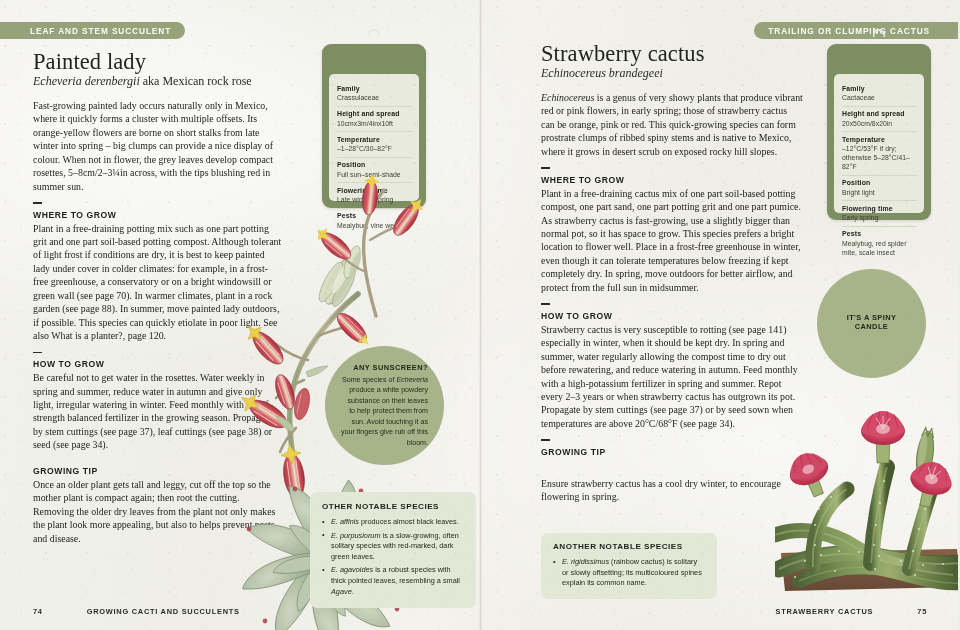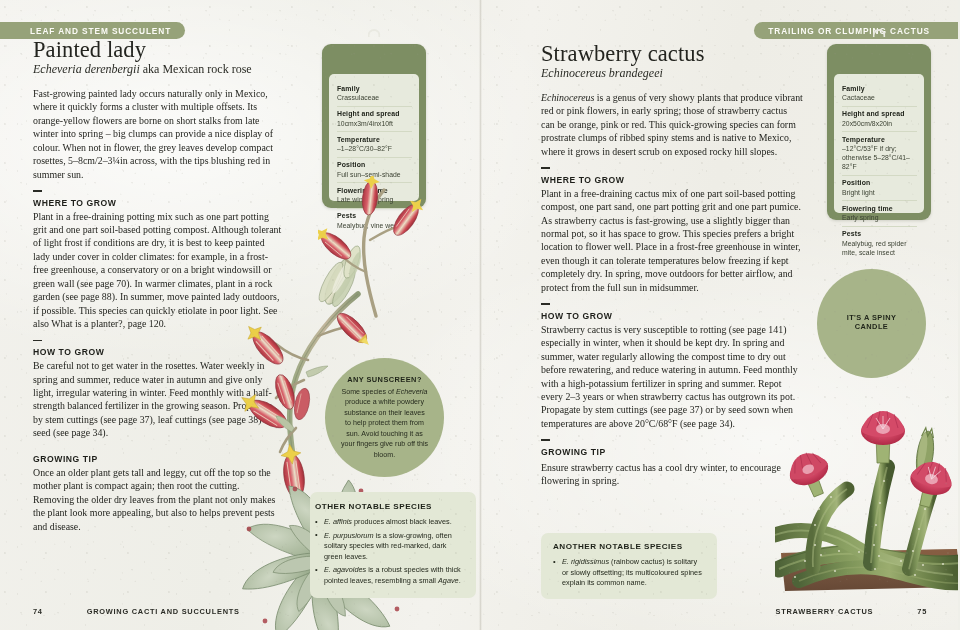--- a/index.html
+++ b/index.html
@@ -78,21 +78,21 @@
   .rule {
     width:9px; height:1.4px; background:#2a2b25; margin:9px 0 6px 0;
   }
   .sec-head {
     font-family:"Liberation Sans", sans-serif;
     font-size:8.6px; font-weight:700; letter-spacing:.55px; color:#1d1e19;
     margin-bottom:1px;
   }
 
   
-  .col-left  { position:absolute; left:33px;  top:38px; width:250px; }
+  .col-left  { position:absolute; left:33px;  top:50px; width:250px; }
   .col-right { position:absolute; left:541px; top:42px; width:262px; }
 
   
   .tag {
     position:absolute;
     background:#7d8e63;
     border-radius: 9px;
     box-shadow: 0 1px 3px rgba(60,65,45,.18);
   }
   .tag::before { 
@@ -143,21 +143,21 @@
     font-family:"Liberation Sans", sans-serif;
     font-size:7.1px; line-height:10.4px; color:#272c1f;
   }
   .blob-body em { font-style:italic; }
 
   
   .notable {
     position:absolute;
     background:#e3e8d6;
     border-radius:7px;
-    padding:10px 12px 11px 5px;
+    padding:10px 12px 11px 12px;
   }
   .notable-head {
     font-family:"Liberation Sans", sans-serif;
     font-size:8.1px; font-weight:700; letter-spacing:.5px; color:#1d2118;
     margin-bottom:6px;
   }
   .notable-item {
     font-family:"Liberation Sans", sans-serif;
     font-size:7.3px; line-height:10.6px; color:#252a1e;
     padding-left:9px; position:relative; margin-bottom:3px;
@@ -445,21 +445,21 @@
           <circle cx="78" cy="-30" r="2.4" fill="#a8434a" opacity=".85"></circle>
           <circle cx="70" cy="44" r="2.4" fill="#a8434a" opacity=".85"></circle>
           <circle cx="8" cy="84" r="2.4" fill="#a8434a" opacity=".85"></circle>
           <circle cx="-62" cy="56" r="2.4" fill="#a8434a" opacity=".85"></circle>
 
           <circle cx="0" cy="0" r="7" fill="#c6cfb9" stroke="#7d8f72" stroke-width=".8"></circle>
         </g>
       </svg>
     </div>
 
-    <div class="blob" style="left:325px; top:358px; width:119px; height:119px;">
+    <div class="blob" style="left:325px; top:346px; width:119px; height:119px;text-align:right;">
       <div class="blob-inner">
         <div class="blob-head">ANY SUNSCREEN?</div>
         <div class="blob-body"><span>Some species of </span><em>Echeveria</em><span> produce a white powdery substance on their leaves to help protect them from sun. Avoid touching it as your fingers give rub off this bloom.</span></div>
       </div>
     </div>
 
     <div class="notable" style="left:310px; top:492px; width:166px;">
       <div class="notable-head">OTHER NOTABLE SPECIES</div>
       <div class="notable-item"><em>E. affinis</em><span> produces almost black leaves.</span></div>
       <div class="notable-item"><em>E. purpusiorum</em><span> is a slow-growing, often solitary species with red-marked, dark green leaves.</span></div>
@@ -490,21 +490,21 @@
       <div class="rule"></div>
       <div class="sec-head">WHERE TO GROW</div>
       <div class="body-p" style="margin-top:2px;">Plant in a free-draining cactus mix of one part soil-based potting compost, one part sand, one part potting grit and one part pumice. As strawberry cactus is fast-growing, use a slightly bigger than normal pot, so it has space to grow. This species prefers a bright location to flower well. Place in a frost-free greenhouse in winter, even though it can tolerate temperatures below freezing if kept completely dry. In spring, move outdoors for better airflow, and protect from the full sun in midsummer.</div>
 
       <div class="rule"></div>
       <div class="sec-head">HOW TO GROW</div>
       <div class="body-p" style="margin-top:2px;">Strawberry cactus is very susceptible to rotting (see page 141) especially in winter, when it should be kept dry. In spring and summer, water regularly allowing the compost time to dry out before rewatering, and reduce watering in autumn. Feed monthly with a high-potassium fertilizer in spring and summer. Repot every 2–3 years or when strawberry cactus has outgrown its pot. Propagate by stem cuttings (see page 37) or by seed sown when temperatures are above 20°C/68°F (see page 34).</div>
 
       <div class="rule"></div>
       <div class="sec-head">GROWING TIP</div>
-      <div class="body-p" style="margin-top:4px;">Ensure strawberry cactus has a cool dry winter, to encourage flowering in spring.</div>
+      <div class="body-p" style="margin-top:20px;">Ensure strawberry cactus has a cool dry winter, to encourage flowering in spring.</div>
     </div>
 
     <div class="tag" style="left:347px; top:44px; width:104px; height:176px;">
       <div class="tag-hole"></div>
       <div class="tag-inner">
         <div class="tag-row">
           <div class="tag-label">Family</div>
           <div class="tag-val">Cactaceae</div>
         </div>
         <div class="tag-row">

